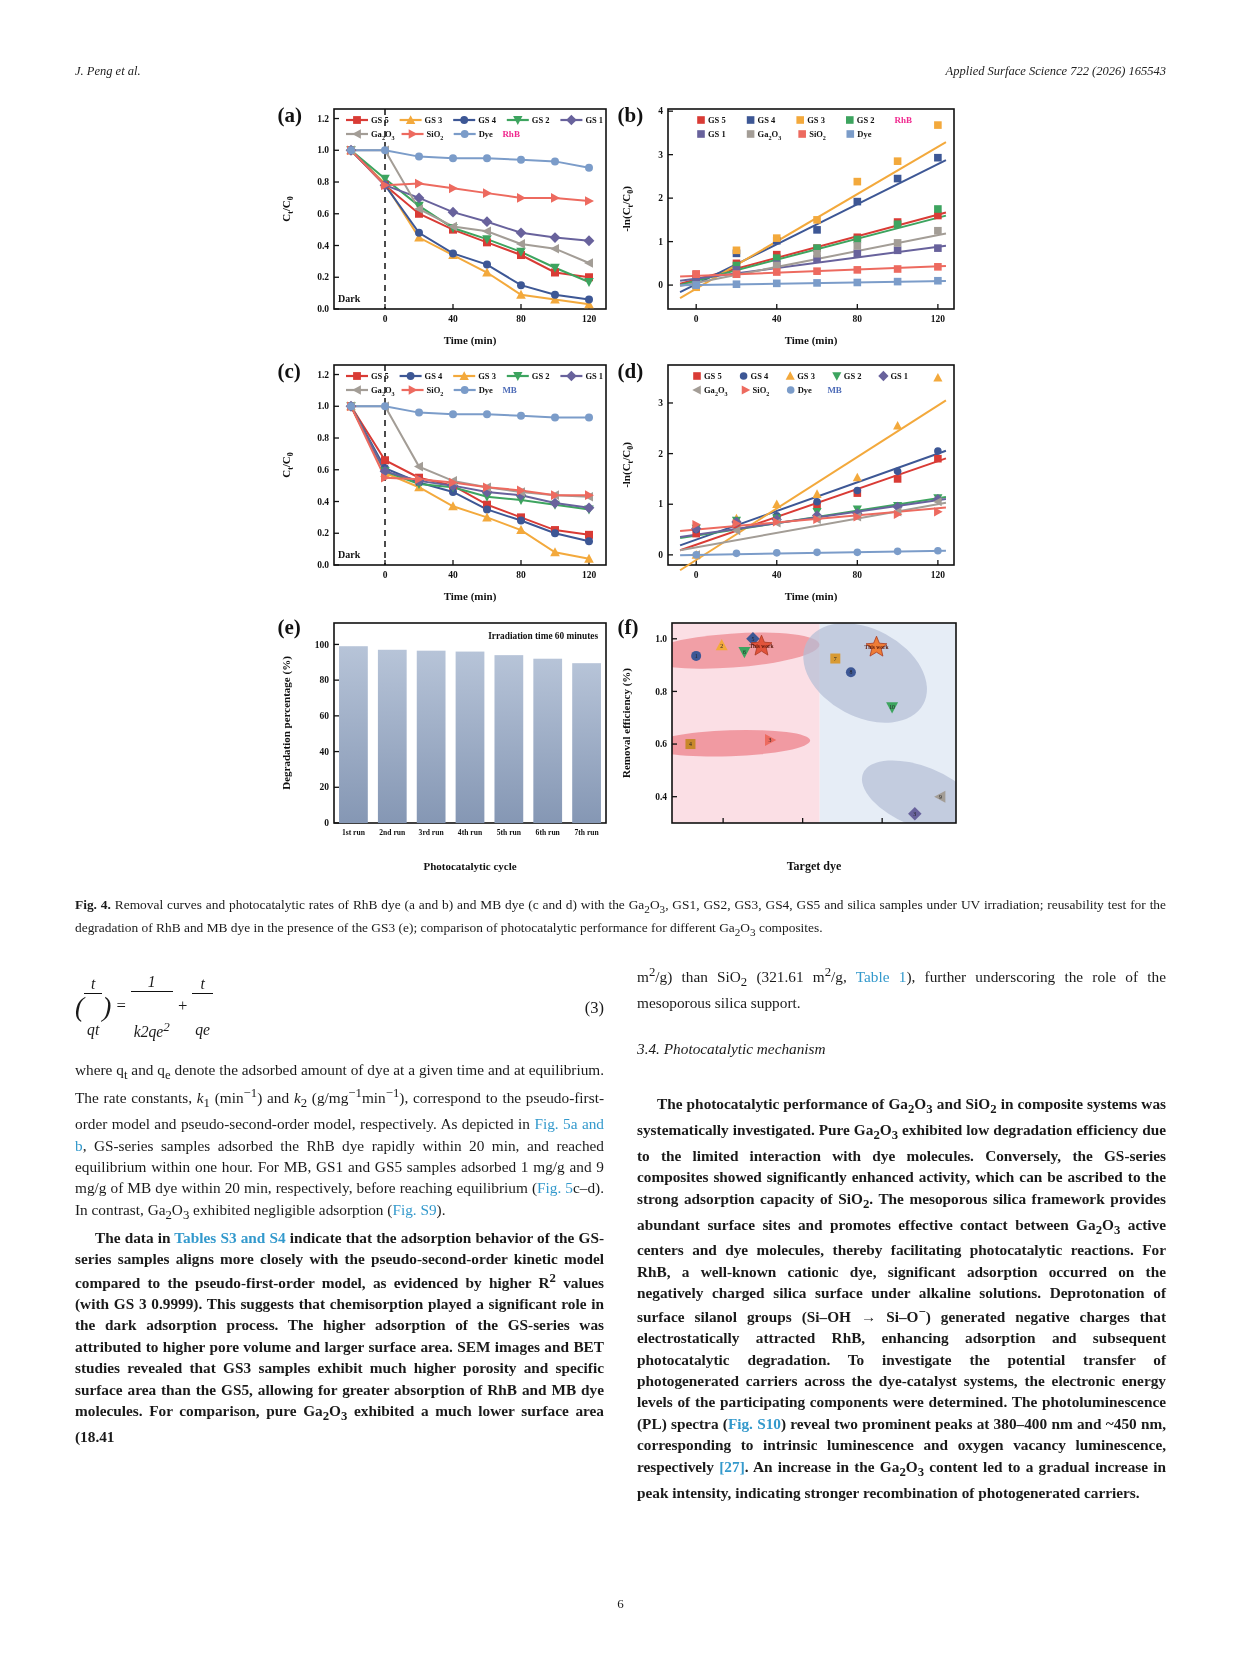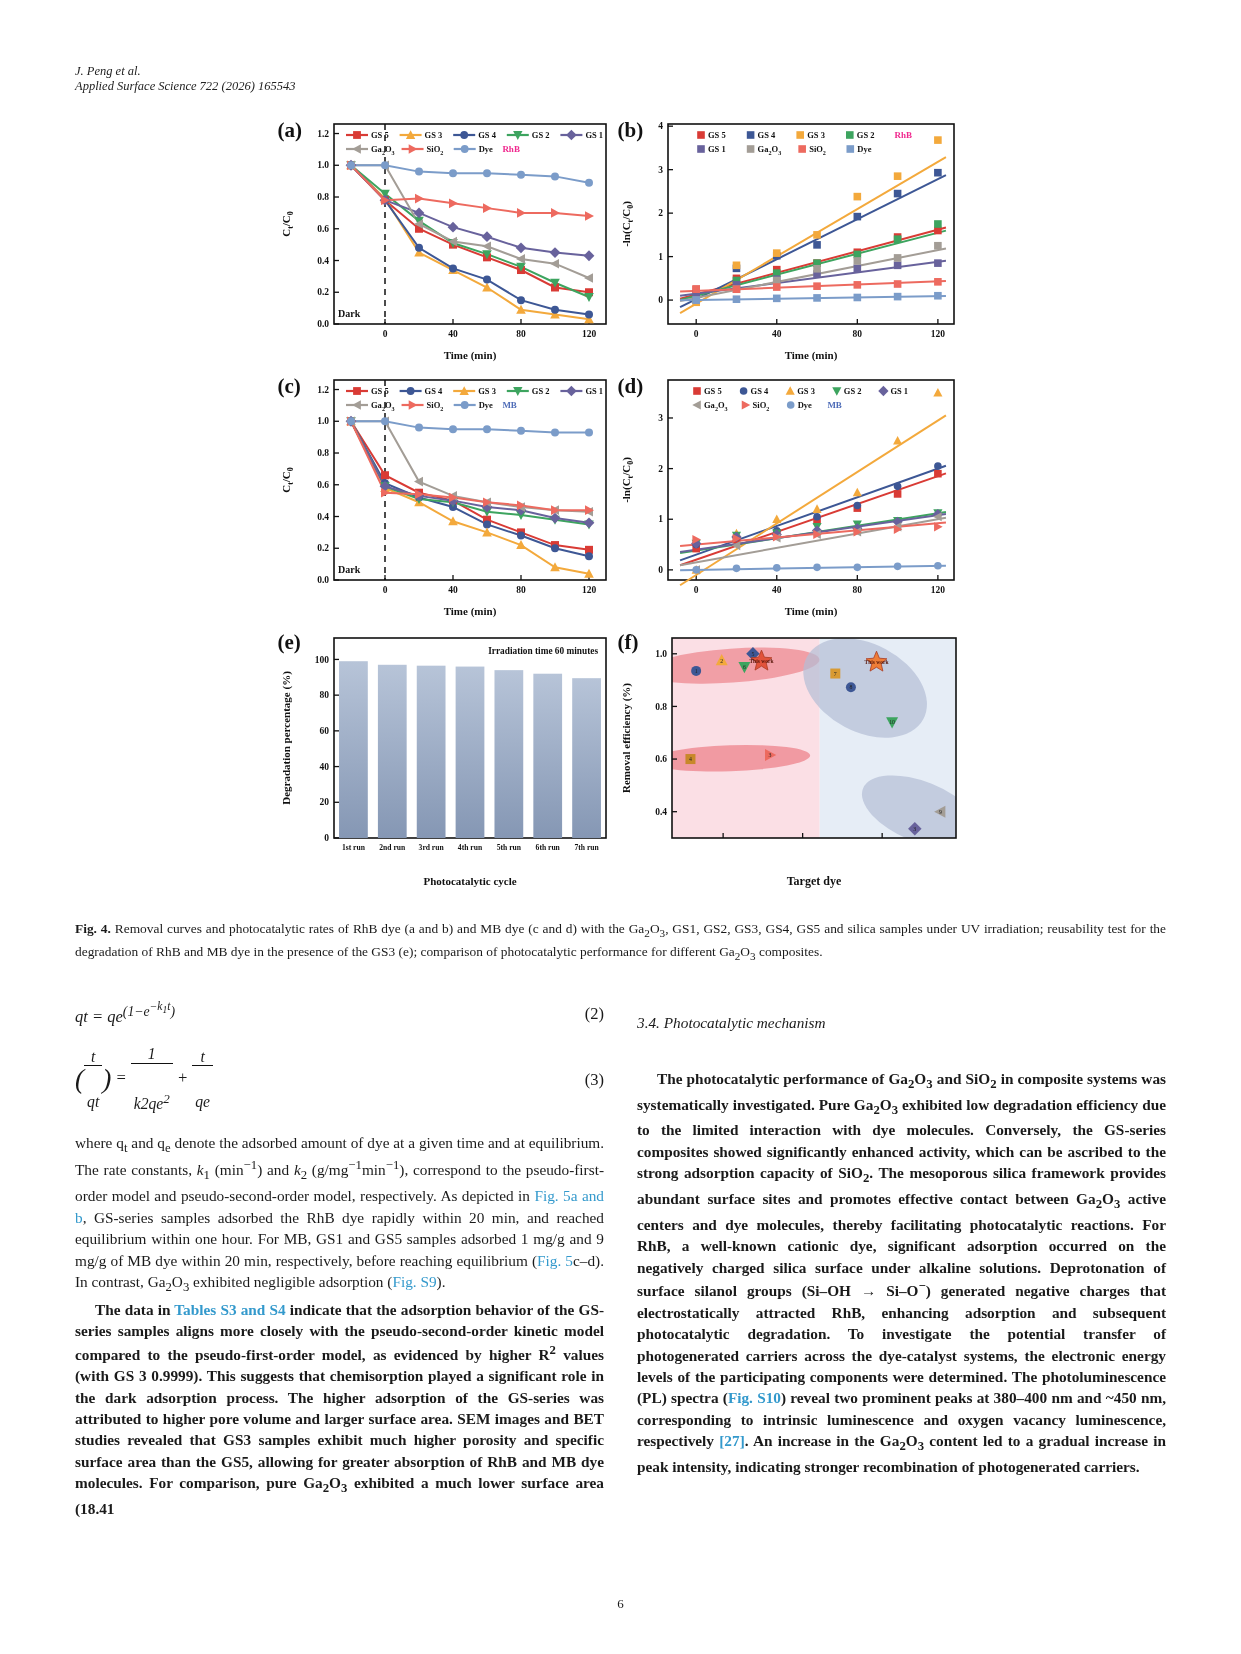--- a/index.html
+++ b/index.html
@@ -1,25 +1,25 @@
 <!DOCTYPE html>
 <html><head>
 <meta charset="utf-8">
 <style>
   html,body{margin:0;padding:0;background:#ffffff;}
   .page{position:relative;width:1241px;height:1654px;background:#fff;overflow:hidden;
         font-family:"Liberation Serif","DejaVu Serif",serif;color:#1a1a1a;box-sizing:border-box;
         padding:64px 75px 0 75px;}
-  header{display:flex;justify-content:flex-end;font-size:12.5px;font-style:italic;color:#222;flex-direction:column;}
+  header{display:flex;justify-content:space-between;font-size:12.5px;font-style:italic;color:#222;}
   figure{margin:0;}
   .figwrap{width:690px;margin:24px auto 0 auto;}
   .fig-grid{display:grid;grid-template-columns:340px 350px;grid-auto-rows:auto;row-gap:6px;}
   .panel{position:relative;}
   .plabel{position:absolute;left:2px;top:0px;font-weight:bold;font-size:21px;color:#111;}
-  figcaption{margin-top:25px;width:1091px;font-size:13.4px;line-height:1.52;text-align:justify;color:#1a1a1a;}
+  figcaption{margin-top:16px;width:1091px;font-size:13.4px;line-height:1.52;text-align:justify;color:#1a1a1a;}
   .cols{display:flex;gap:33px;margin-top:24px;}
   .col{width:529px;font-size:15.3px;line-height:1.40;text-align:justify;}
   .col p{margin:0 0 2px 0;}
   p.indent{text-indent:20px;font-weight:bold;}
   .eq{display:flex;align-items:center;margin:10px 0 18px 0;font-size:16.5px;font-style:italic;}
   .eqbody{flex:1;}
   .eqnum{font-style:normal;}
   .frac{display:inline-block;vertical-align:middle;text-align:center;line-height:1.08;font-size:0.95em;}
   .frac .n{display:block;border-bottom:1.3px solid #111;padding:0 3px;}
   .frac .d{display:block;padding:0 3px;margin-top:28px;}
@@ -611,31 +611,28 @@
             </svg>
         </div>
       </div>
     </div>
     <figcaption><b>Fig. 4.</b> Removal curves and photocatalytic rates of RhB dye (a and b) and MB dye (c and d) with the Ga<sub>2</sub>O<sub>3</sub>, GS1, GS2, GS3, GS4, GS5 and silica samples under UV irradiation; reusability test for the degradation of RhB and MB dye in the presence of the GS3 (e); comparison of photocatalytic performance for different Ga<sub>2</sub>O<sub>3</sub> composites.</figcaption>
   </figure>
 
   <div class="cols">
     <div class="col">
       <div class="eq">
-        <span class="eqbody"><i>q</i>t = <i>qe</i><sup>(1−<i>e</i><sup>−<i>k</i><sub>1</sub><i>t</i></sup>)</sup></span>
-        <span class="eqnum">(2)</span>
-      </div>
-      <div class="eq">
         <span class="eqbody"><span class="big">(</span><span class="frac"><span class="n"><i>t</i></span><span class="d"><i>q</i>t</span></span><span class="big">)</span> = <span class="frac"><span class="n">1</span><span class="d"><i>k</i>2<i>qe</i><sup>2</sup></span></span> + <span class="frac"><span class="n"><i>t</i></span><span class="d"><i>qe</i></span></span></span>
         <span class="eqnum">(3)</span>
       </div>
       <p>where q<sub>t</sub> and q<sub>e</sub> denote the adsorbed amount of dye at a given time and at equilibrium. The rate constants, <i>k</i><sub>1</sub> (min<sup>−1</sup>) and <i>k</i><sub>2</sub> (g/mg<sup>−1</sup>min<sup>−1</sup>), correspond to the pseudo-first-order model and pseudo-second-order model, respectively. As depicted in <span class="lnk">Fig. 5a and b</span>, GS-series samples adsorbed the RhB dye rapidly within 20 min, and reached equilibrium within one hour. For MB, GS1 and GS5 samples adsorbed 1 mg/g and 9 mg/g of MB dye within 20 min, respectively, before reaching equilibrium (<span class="lnk">Fig. 5</span>c–d). In contrast, Ga<sub>2</sub>O<sub>3</sub> exhibited negligible adsorption (<span class="lnk">Fig. S9</span>).</p>
       <p class="indent">The data in <span class="lnk">Tables S3 and S4</span> indicate that the adsorption behavior of the GS-series samples aligns more closely with the pseudo-second-order kinetic model compared to the pseudo-first-order model, as evidenced by higher R<sup>2</sup> values (with GS 3 0.9999). This suggests that chemisorption played a significant role in the dark adsorption process. The higher adsorption of the GS-series was attributed to higher pore volume and larger surface area. SEM images and BET studies revealed that GS3 samples exhibit much higher porosity and specific surface area than the GS5, allowing for greater absorption of RhB and MB dye molecules. For comparison, pure Ga<sub>2</sub>O<sub>3</sub> exhibited a much lower surface area (18.41</p>
     </div>
     <div class="col">
+      <p>m<sup>2</sup>/g) than SiO<sub>2</sub> (321.61 m<sup>2</sup>/g, <span class="lnk">Table 1</span>), further underscoring the role of the mesoporous silica support.</p>
       <h3 class="sec">3.4.  Photocatalytic mechanism</h3>
       <p class="indent">The photocatalytic performance of Ga<sub>2</sub>O<sub>3</sub> and SiO<sub>2</sub> in composite systems was systematically investigated. Pure Ga<sub>2</sub>O<sub>3</sub> exhibited low degradation efficiency due to the limited interaction with dye molecules. Conversely, the GS-series composites showed significantly enhanced activity, which can be ascribed to the strong adsorption capacity of SiO<sub>2</sub>. The mesoporous silica framework provides abundant surface sites and promotes effective contact between Ga<sub>2</sub>O<sub>3</sub> active centers and dye molecules, thereby facilitating photocatalytic reactions. For RhB, a well-known cationic dye, significant adsorption occurred on the negatively charged silica surface under alkaline solutions. Deprotonation of surface silanol groups (Si–OH → Si–O<sup>−</sup>) generated negative charges that electrostatically attracted RhB, enhancing adsorption and subsequent photocatalytic degradation. To investigate the potential transfer of photogenerated carriers across the dye-catalyst systems, the electronic energy levels of the participating components were determined. The photoluminescence (PL) spectra (<span class="lnk">Fig. S10</span>) reveal two prominent peaks at 380–400 nm and ~450 nm, corresponding to intrinsic luminescence and oxygen vacancy luminescence, respectively <span class="lnk">[27]</span>. An increase in the Ga<sub>2</sub>O<sub>3</sub> content led to a gradual increase in peak intensity, indicating stronger recombination of photogenerated carriers.</p>
     </div>
   </div>
 
   <footer>
     <span>6</span>
   </footer>
 </div>
 

